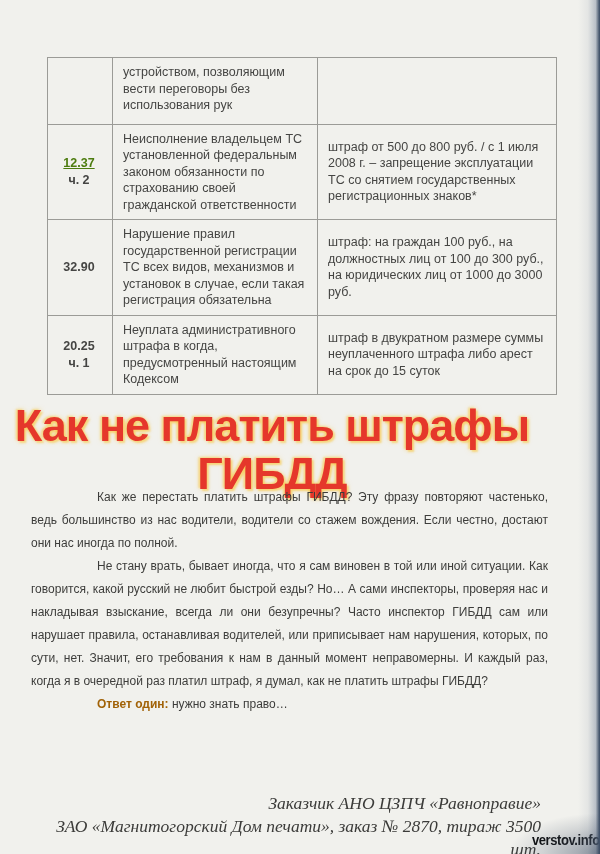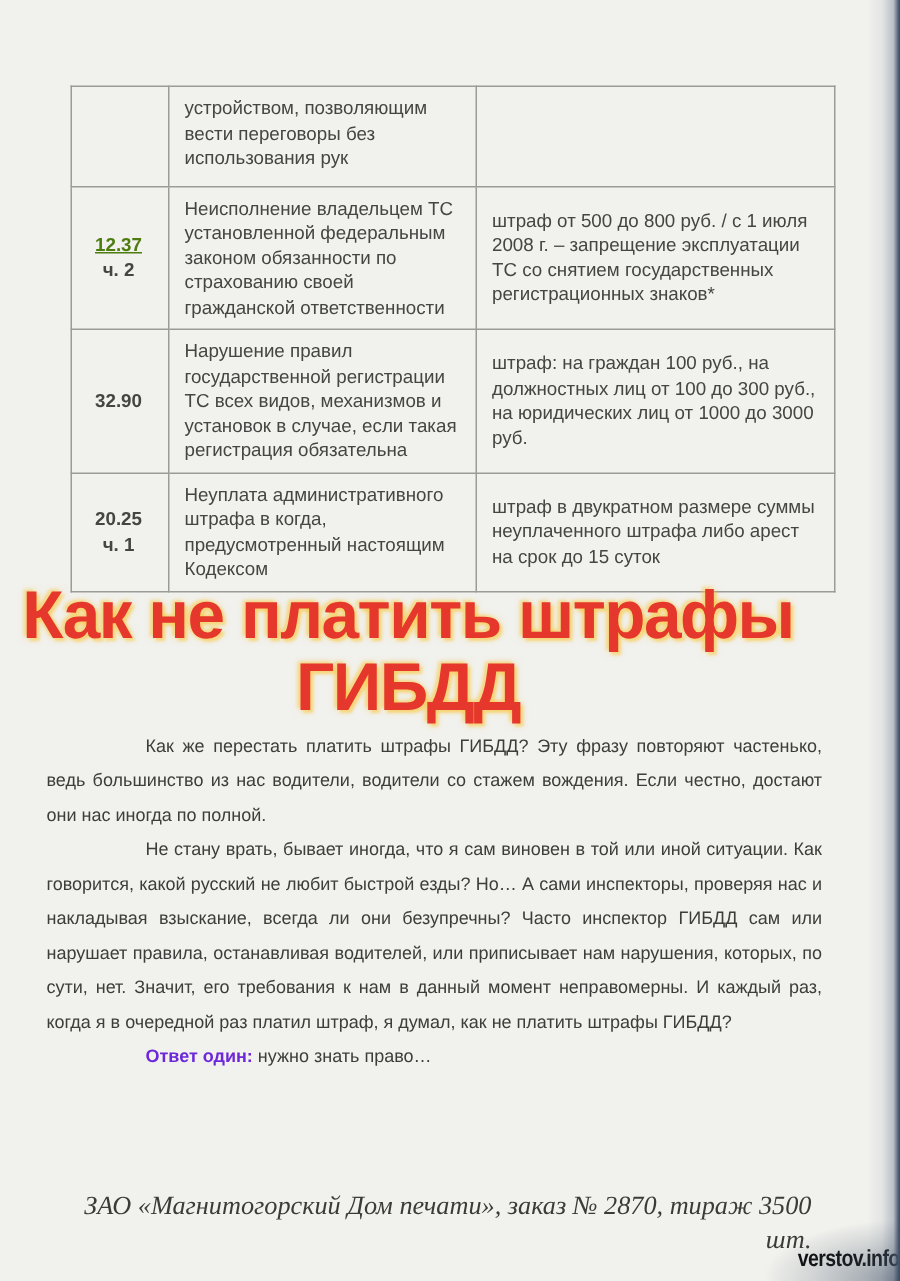--- a/index.html
+++ b/index.html
@@ -73,21 +73,21 @@
   }
   .art-num.red {
     color: #4d7c0f;
     text-decoration: underline;
   }
   tr.r1 td.desc { vertical-align: bottom; padding-bottom: 10px; }
 
   
   .headline {
     position: absolute;
-    left: 0; top: 356px;
+    left: 0; top: 372px;
     width: 544px;
     text-align: center;
     font-weight: bold;
     font-size: 45px;
     line-height: 48px;
     letter-spacing: -1px;
     color: #e5372b;
     text-shadow:
       2px 2px 2px rgba(249,198,62,0.55),
       -2px -1px 2px rgba(249,198,62,0.45),
@@ -101,21 +101,21 @@
     width: 517px;
     font-size: 12px;
     line-height: 23px;
     color: #3d3d3b;
     text-align: justify;
   }
   .bodytext p {
     margin: 0;
     text-indent: 66px;
   }
-  .answer b { color: #6d28d9; }
+  .answer b { color: #a16207; }
 
   
   .imprint {
     position: absolute;
     right: 59px; top: 792px;
     width: 500px;
     text-align: right;
     font-family: "Liberation Serif", serif;
     font-style: italic;
     font-size: 17.5px;
@@ -183,20 +183,21 @@
     <span>ГИБДД</span>
   </h1>
 
   <div class="bodytext">
     <p>Как же перестать платить штрафы ГИБДД? Эту фразу повторяют частенько, ведь большинство из нас водители, водители со стажем вождения. Если честно, достают они нас иногда по полной.</p>
     <p>Не стану врать, бывает иногда, что я сам виновен в той или иной ситуации. Как говорится, какой русский не любит быстрой езды? Но… А сами инспекторы, проверяя нас и накладывая взыскание, всегда ли они безупречны? Часто инспектор ГИБДД сам или нарушает правила, останавливая водителей, или приписывает нам нарушения, которых, по сути, нет. Значит, его требования к нам в данный момент неправомерны. И каждый раз, когда я в очередной раз платил штраф, я думал, как не платить штрафы ГИБДД?</p>
     <p class="answer"><b>Ответ один:</b><span> нужно знать право…</span></p>
   </div>
 
   <div class="imprint">
+    <div>Заказчик АНО ЦЗПЧ «Равноправие»</div>
     <div>ЗАО «Магнитогорский Дом печати», заказ № 2870, тираж 3500 шт.</div>
   </div>
 
   <div class="watermark">verstov.info</div>
 
   <div class="edge-shadow"></div>
   <div class="corner-shadow"></div>
 </div>
 
 </body></html>

